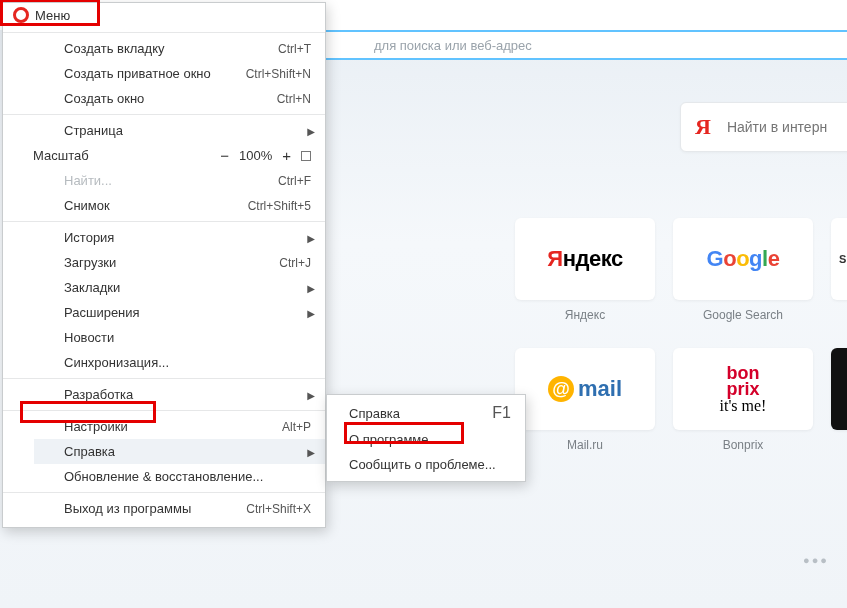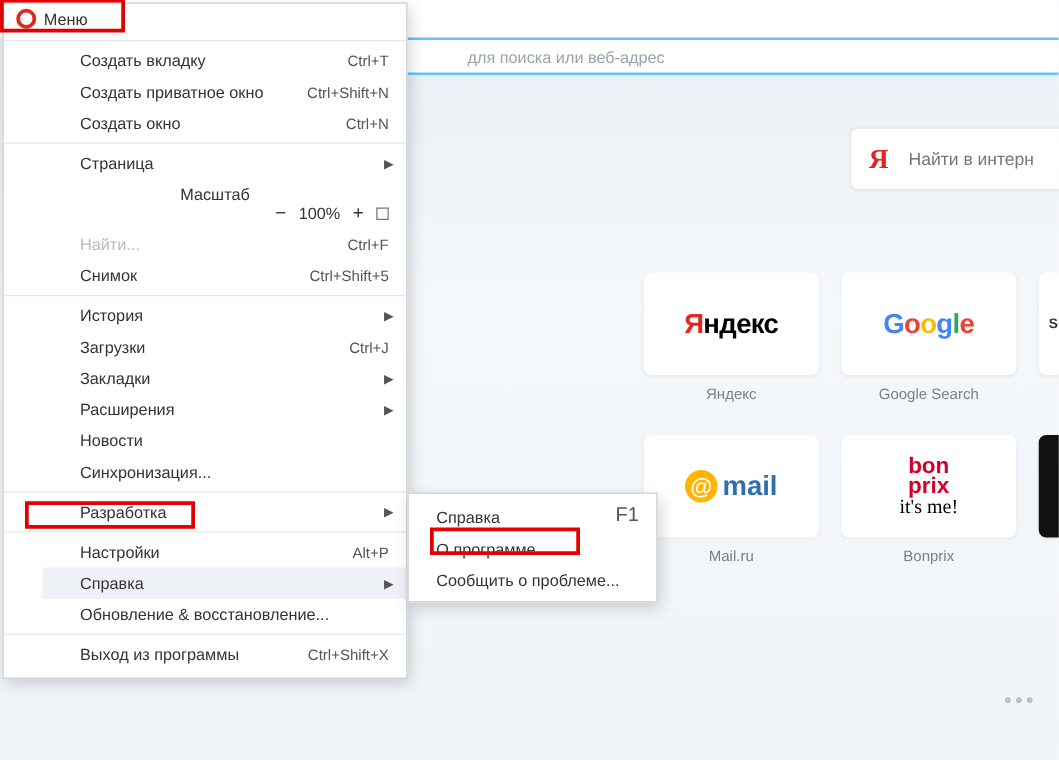--- a/index.html
+++ b/index.html
@@ -146,24 +146,23 @@
   }
   .mi .shortcut { margin-left:auto; color:#555; font-size:12px; }
   .mi .chev {
     position:absolute; right:10px; top:50%; transform:translateY(-50%);
     font-size:10px; color:#555;
   }
   .mi.disabled { color:#b6bbbf; }
   .mi.hovered { background:#eef2f6; }
 
   .zoom-row {
-    display:flex; align-items:center;
+    display:flex; 
     padding: 5px 14px 5px 30px;
     font-size:13px;
-    flex-direction:column;
   }
   .zoom-row .lbl { }
   .zoom-row .controls { margin-left:auto; display:flex; gap:10px; align-items:center; color:#333; }
   .zoom-row .controls span { font-size:15px; line-height:1; }
   .zoom-row .expand {
     width:10px; height:10px; border:1px solid #777; position:relative;
   }
 
   
   .hl {

